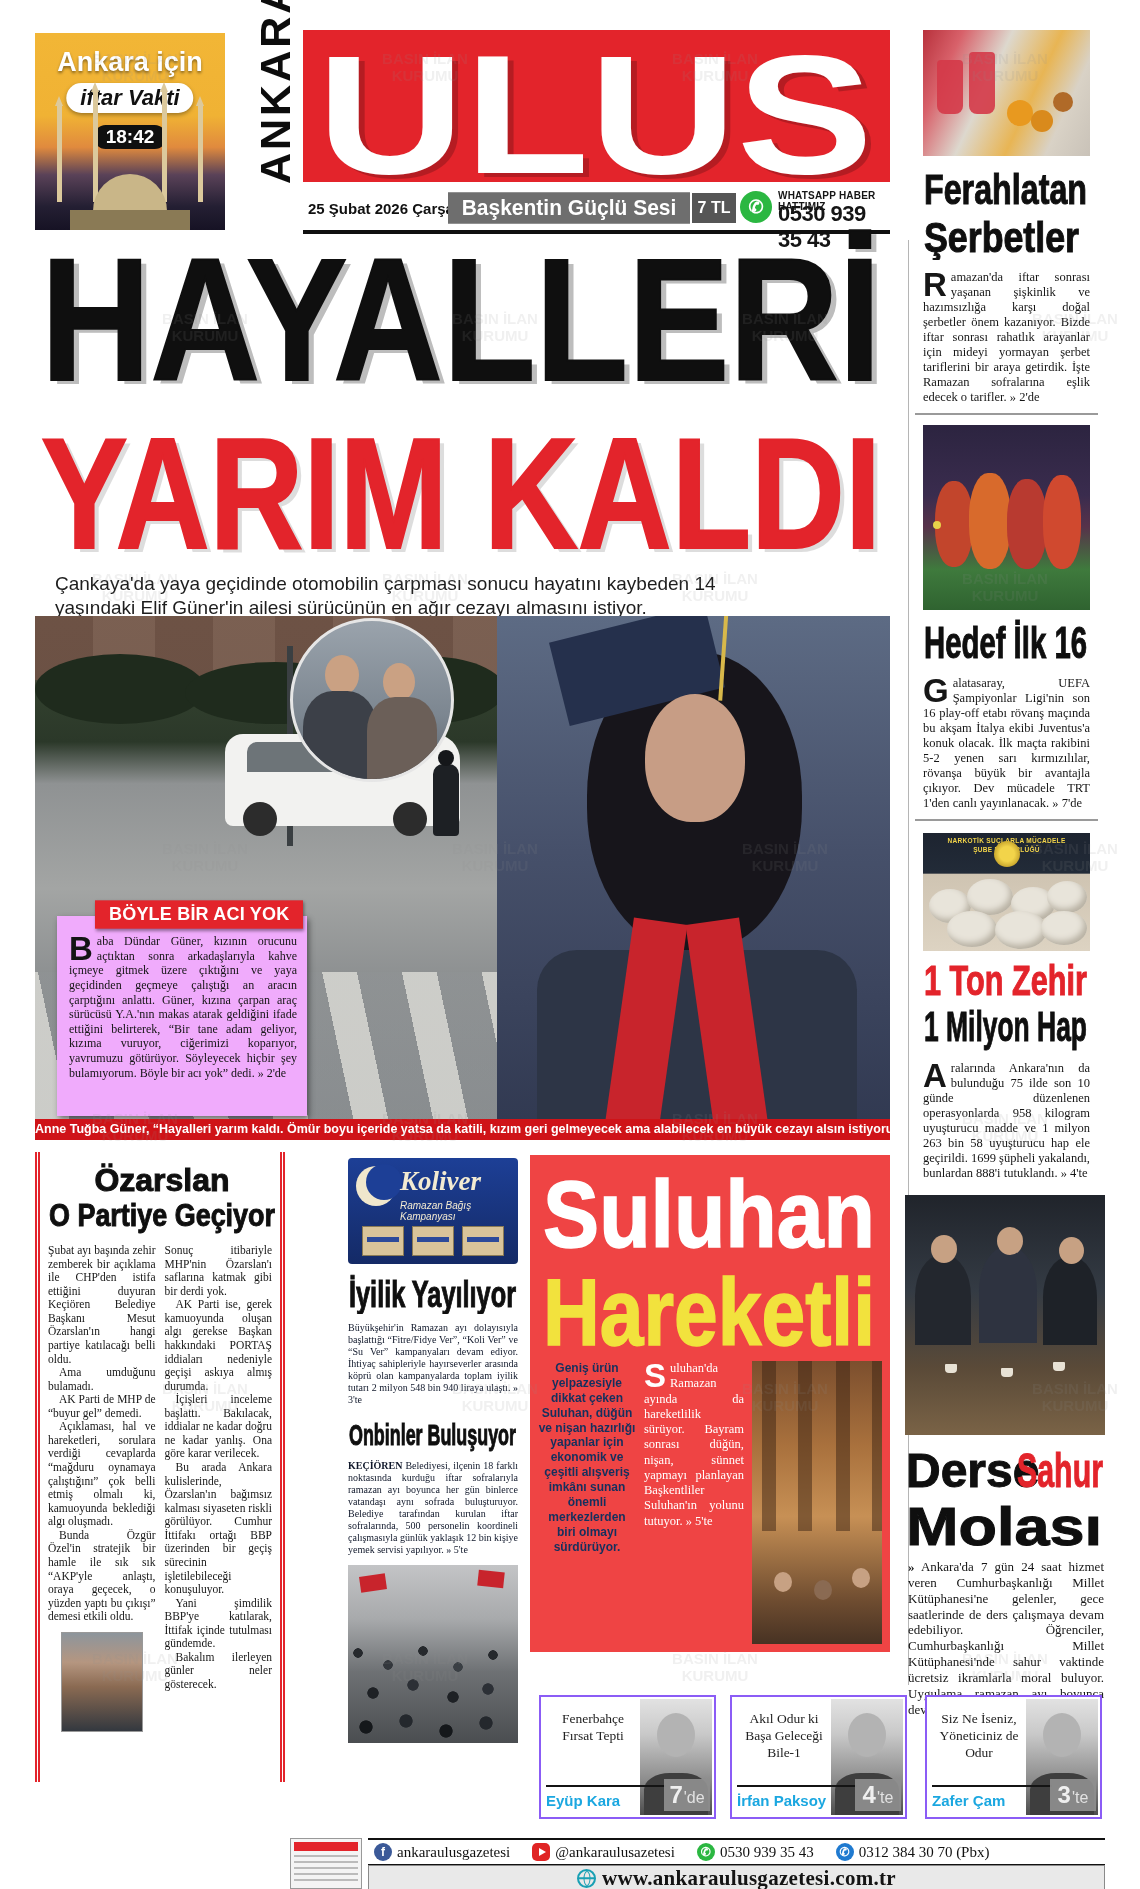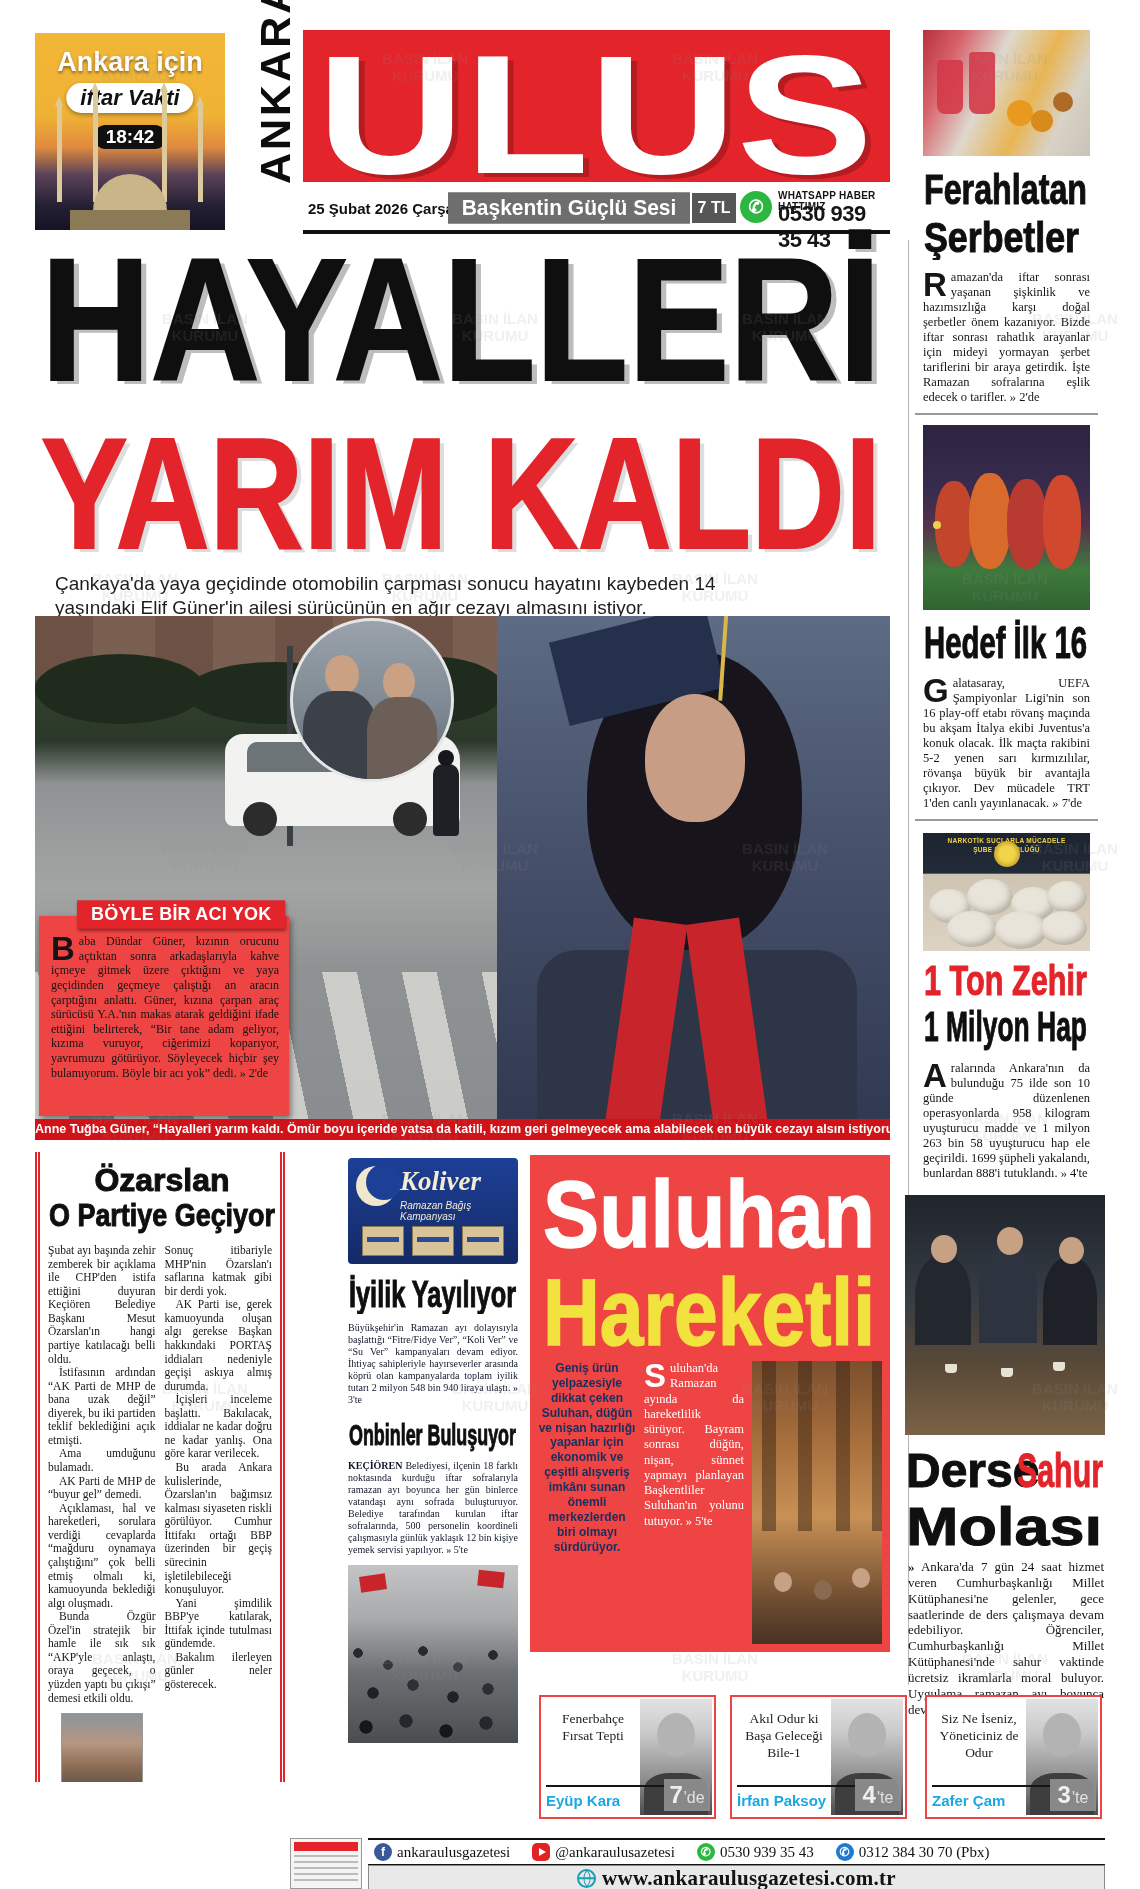--- a/index.html
+++ b/index.html
@@ -76,21 +76,21 @@
   #grad-cap{position:absolute;left:60px;top:6px;width:160px;height:86px;background:#25304c;transform:rotate(-14deg);}
   #grad-cap:after{content:"";position:absolute;right:-8px;top:10px;width:4px;height:90px;background:#d8b84a;transform:rotate(18deg);}
   #girl-gown{position:absolute;left:40px;bottom:0;width:320px;height:190px;background:#2d3546;border-radius:40px 40px 0 0;}
   .sash{position:absolute;width:54px;height:240px;background:#c8242c;bottom:-20px;}
 
   #inset-circle{position:absolute;left:255px;top:2px;width:158px;height:158px;border-radius:50%;
     border:3px solid #e6e6e6;background:linear-gradient(180deg,#9aa3ac 0%,#7c8690 60%,#5c636b 100%);overflow:hidden;}
   .inset-head{position:absolute;border-radius:50%;background:#caa183;}
   .inset-body{position:absolute;border-radius:40% 40% 0 0;}
 
-  #acy-box{position:absolute;left:4px;top:300px;width:250px;height:200px;background:#ef4444;
+  #acy-box{position:absolute;left:22px;top:300px;width:250px;height:200px;background:#f0abfc;
     box-shadow:2px 3px 6px rgba(0,0,0,.45);}
   #acy-tab{position:absolute;left:38px;top:-15px;background:#e3242b;color:#fff;padding:3px 14px;
     font-size:18px;font-weight:700;letter-spacing:.2px;transform:scaleY(1.05);white-space:nowrap;
     box-shadow:1px 2px 3px rgba(0,0,0,.4);}
   #acy-body{padding:18px 10px 6px 12px;font-size:12px;line-height:1.22;color:#141414;}
   .dropcap{float:left;font-family:"Liberation Sans",sans-serif;font-weight:700;font-size:33px;
     line-height:.8;margin:2px 4px 0 0;}
   #caption-bar{position:absolute;left:0;bottom:0;width:100%;height:21px;background:#cf1318;color:#fff;
     font-size:12.5px;font-weight:700;text-align:center;line-height:21px;white-space:nowrap;overflow:hidden;}
 
@@ -168,21 +168,21 @@
   #suluhan{left:530px;top:1155px;width:360px;height:497px;background:#ef4444;overflow:hidden;}
   #suluhan-bottom{position:absolute;left:8px;right:8px;top:206px;bottom:8px;display:flex;gap:8px;}
   #suluhan-deck{width:98px;font-weight:700;font-size:12px;line-height:1.24;color:#14305e;text-align:center;}
   #suluhan-body{width:100px;color:#fff;font-size:12.5px;line-height:1.22;font-family:"Liberation Serif",serif;text-align:justify;}
   #suluhan-body .dropcap{color:#fff;}
   #bazaar-photo{flex:1;background:linear-gradient(180deg,#7c4f2e 0%,#a9713d 30%,#c79055 55%,#6e4c30 85%,#473223 100%);
     position:relative;overflow:hidden;}
   .stall{position:absolute;top:0;width:14px;height:60%;background:rgba(60,36,20,.5);}
 
   
-  .colbox{position:absolute;top:1695px;width:177px;height:124px;background:#fff;border:2px solid #ef4444;box-sizing:border-box;}
+  .colbox{position:absolute;top:1695px;width:177px;height:124px;background:#fff;border:2px solid #8b5cf6;box-sizing:border-box;}
   .colbox-portrait{position:absolute;right:2px;top:2px;width:72px;height:116px;
     background:linear-gradient(180deg,#e2e2e2 0%,#c9c9c9 30%,#8c8c8c 70%,#4c4c4c 100%);overflow:hidden;filter:grayscale(1);}
   .colbox-head{position:absolute;left:50%;top:14px;transform:translateX(-50%);width:38px;height:44px;border-radius:50%;background:#b3b3b3;}
   .colbox-shoulders{position:absolute;left:50%;bottom:0;transform:translateX(-50%);width:64px;height:42px;border-radius:40% 40% 0 0;background:#3e3e3e;}
   .colbox-title{position:absolute;left:4px;top:14px;width:96px;font-family:"Liberation Serif",serif;
     font-size:13.5px;line-height:1.25;text-align:center;color:#222;}
   .colbox-rule{position:absolute;left:5px;bottom:30px;width:120px;height:2px;background:#141414;}
   .colbox-name{position:absolute;left:5px;bottom:8px;font-weight:700;font-size:15px;color:#1ba7e0;}
   .colbox-badge{position:absolute;right:4px;bottom:6px;width:46px;height:32px;background:#8f8f8f;opacity:.92;
     color:#fff;text-align:center;}
@@ -395,21 +395,20 @@
       <div>
         <svg width="228" height="74" viewBox="0 0 228 74">
           <text x="114" y="31" font-size="32" fill="#0f0f0f" stroke="#0f0f0f" stroke-width="1" text-anchor="middle">Özarslan</text>
           <text x="1" y="66" font-size="32" fill="#0f0f0f" stroke="#0f0f0f" stroke-width="1" textLength="226" lengthAdjust="spacingAndGlyphs">O Partiye Geçiyor</text>
         </svg>
       </div>
       <div id="ah-cols">
         <div class="ah-col">
           <div>
               <p>Şubat ayı başında zehir zemberek bir açıklama ile CHP'den istifa ettiğini duyuran Keçiören Belediye Başkanı Mesut Özarslan'ın hangi partiye katılacağı belli oldu.</p>
-              <p>İstifasının ardından “AK Parti de MHP de bana uzak değil” diyerek, bu iki partiden teklif beklediğini açık etmişti.</p>
               <p>Ama umduğunu bulamadı.</p>
               <p>AK Parti de MHP de “buyur gel” demedi.</p>
               <p>Açıklaması, hal ve hareketleri, sorulara verdiği cevaplarda “mağduru oynamaya çalıştığını” çok belli etmiş olmalı ki, kamuoyunda beklediği algı oluşmadı.</p>
               <p>Bunda Özgür Özel'in stratejik bir hamle ile sık sık “AKP'yle anlaştı, oraya geçecek, o yüzden yaptı bu çıkışı” demesi etkili oldu.</p>
             </div>
           <div id="author-photo"></div>
 
         </div>
         <div class="ah-col">
           <div>

